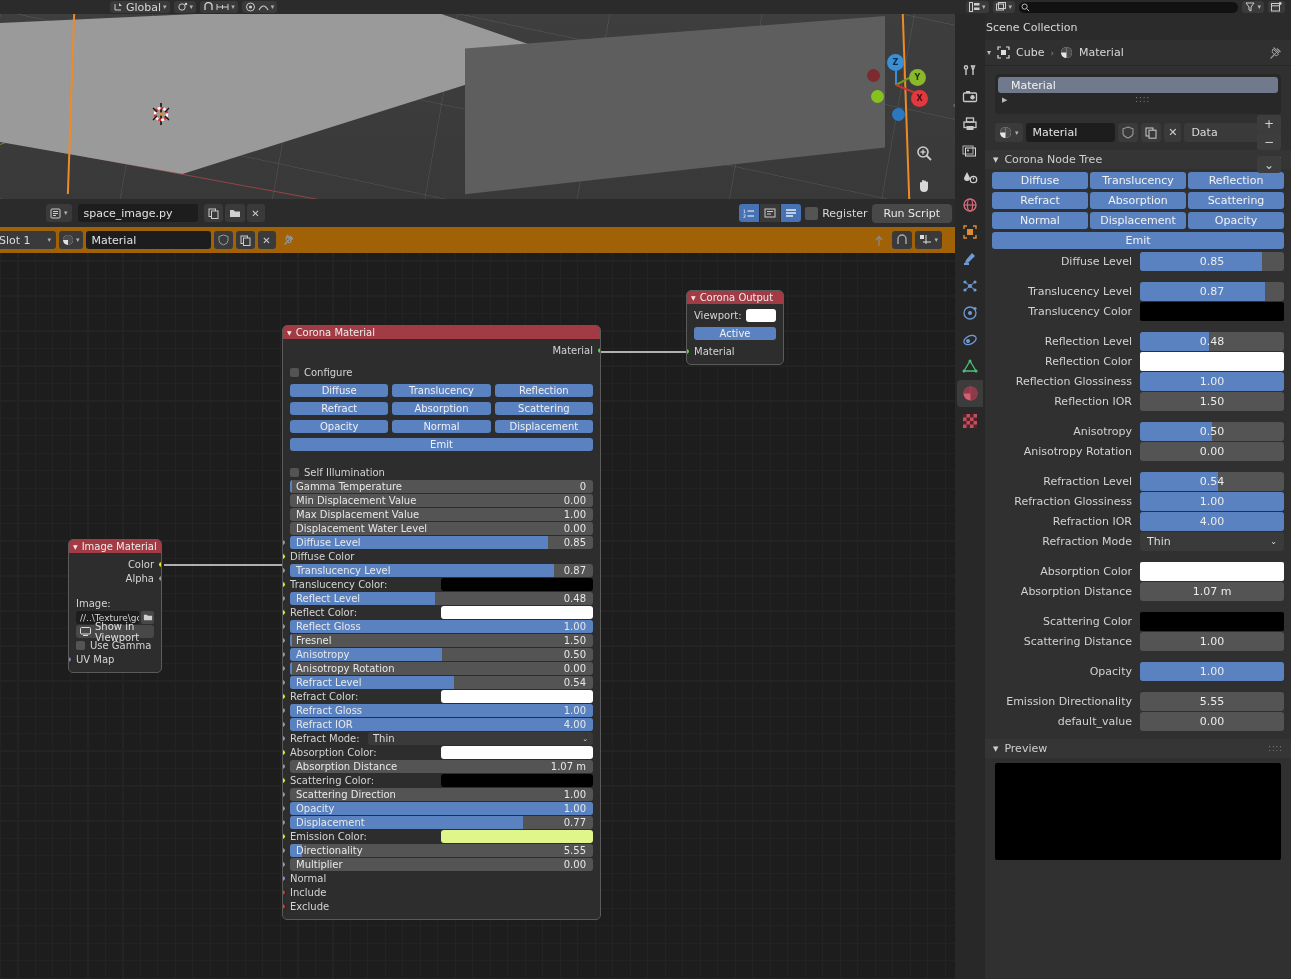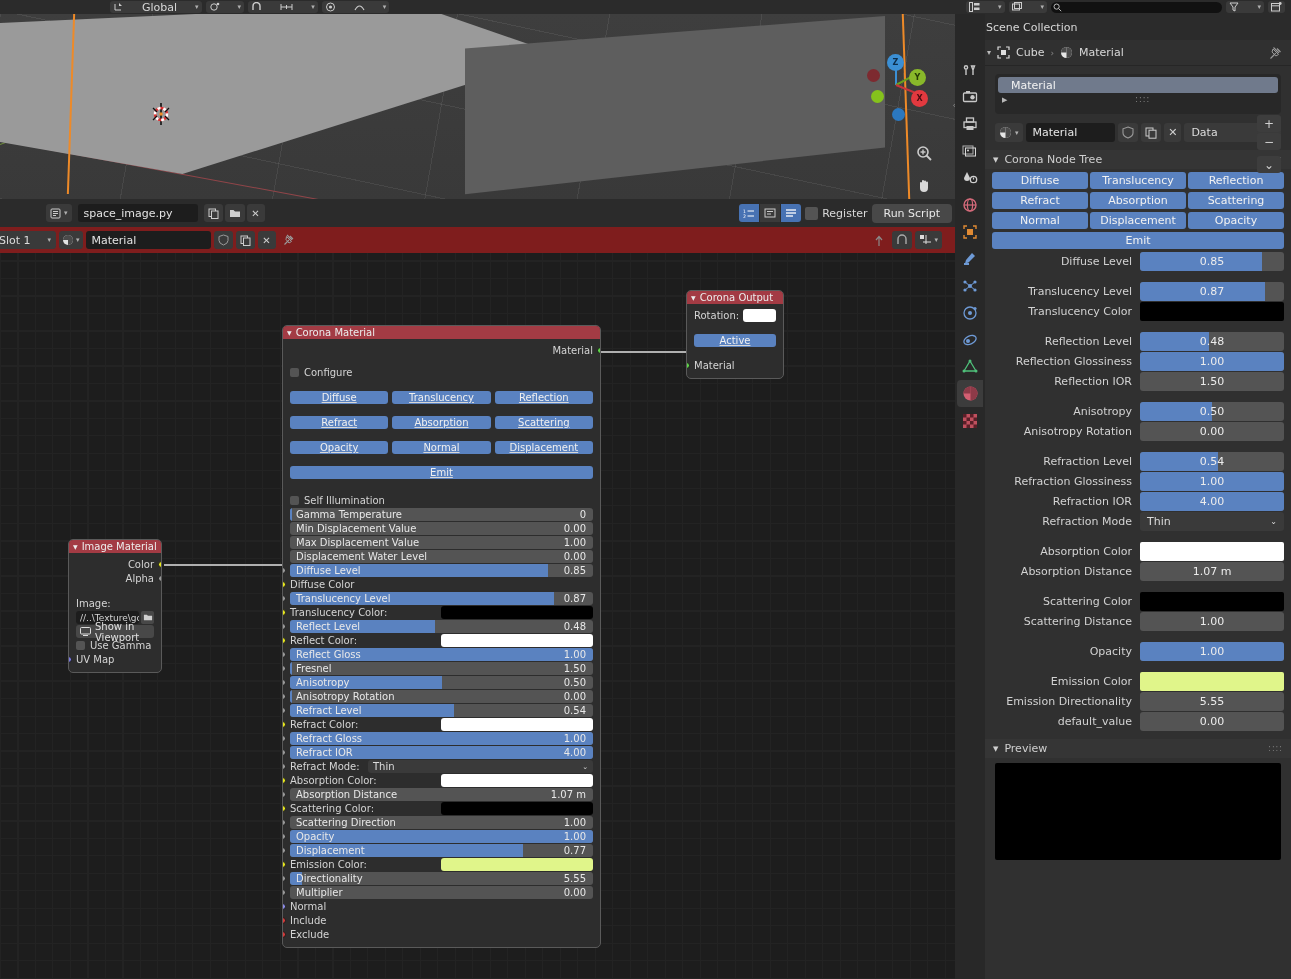--- a/index.html
+++ b/index.html
@@ -14,21 +14,21 @@
 
   
   #viewport-header {
     left:0; top:0; width:960px; height:14px;
     background:#2b2b2b; display:flex; align-items:center;
     overflow:hidden;
   }
   .hdr-grp {
     display:flex; align-items:center; height:12px;
     background:#3a3a3a; border-radius:3px; margin-right:4px;
-    padding:4px 3px; gap:18px;
+    padding:4px 3px; gap:2px;
   }
   .chev { font-size:7px; color:#b0b0b0; }
   .ico { display:inline-block; vertical-align:middle; }
 
   
   #viewport {
     left:0; top:14px; width:960px; height:185px;
     background:#3b3b3b; overflow:hidden;
   }
   #vp-ground {
@@ -106,21 +106,21 @@
   #register-cb { width:13px; height:13px; background:#545454; border-radius:2px; }
   #run-script {
     height:19px; background:#484848; border-radius:4px;
     display:flex; align-items:center; justify-content:center;
     padding:0 12px; color:#e8e8e8; font-size:11px;
   }
 
   
   #node-header {
     left:0; top:227px; width:960px; height:26px;
-    background:#7f1d1d; display:flex; align-items:center; gap:3px;
+    background:#a16207; display:flex; align-items:center; gap:3px;
     padding-left:4px;
   }
   #slot-select {
     height:18px; width:62px; background:#3a3a3a; border-radius:3px;
     display:flex; align-items:center; padding:0 5px;
     color:#dcdcdc; font-size:11px; justify-content:space-between;
     margin-left:-10px;
   }
   #mat-browse {
     height:18px; background:#3a3a3a; border-radius:3px;
@@ -163,21 +163,21 @@
   .sock.purple { background:#8e8ee8; } .sock.red { background:#d63b3b; }
 
   .lbl { font-size:10px; color:#d4d4d4; }
   .lbl-r { margin-left:auto; font-size:10px; color:#d4d4d4; }
 
   .btn {
     flex:1; height:13px; background:#5a82c0; border-radius:3px;
     display:flex; align-items:center; justify-content:center;
     color:#f0f0f0; font-size:10px;
   }
-  .btnrow { display:flex; gap:4px; margin:12px 7px;text-decoration:underline; }
+  .btnrow { display:flex; gap:4px; margin:5px 7px; }
 
   .cb { width:9px; height:9px; background:#545454; border-radius:2px; margin-right:5px;}
 
   .slider {
     position:relative; flex:1; height:13px; background:#545454;
     border-radius:3px; overflow:hidden; display:flex; align-items:center;
   }
   .slider .fill { position:absolute; left:0; top:0; bottom:0; background:#5a82c0; }
   .slider .stxt-l { position:relative; padding-left:6px; font-size:10px; color:#e8e8e8; }
   .slider .stxt-r { position:relative; margin-left:auto; padding-right:7px; font-size:10px; color:#e8e8e8; }
@@ -557,21 +557,21 @@
     </div>
   </div>
 
   <div class="node" style="left:686px; top:37px; width:98px;">
     <div class="node-hdr">
       <span class="tri">▼</span>
       <span>Corona Output</span>
     </div>
     <div class="node-body">
       <div class="row">
-        <span class="lbl">Rotation:</span>
+        <span class="lbl">Viewport:</span>
         <span class="colorfield" style="width:42px;margin-left:4px;background:#fff"></span>
       </div>
       <div class="btnrow">
         <span class="btn">Active</span>
       </div>
       <div class="row">
         <span class="sock green"></span>
         <span class="lbl">Material</span>
       </div>
     </div>
@@ -1111,20 +1111,24 @@
       </div>
       <div class="gap"></div>
       <div class="p-row">
         <div class="p-lbl">Reflection Level</div>
         <div class="p-val">
           <div class="pfill" style="width: 48%;"></div>
           <span>0.48</span>
         </div>
       </div>
       <div class="p-row">
+        <div class="p-lbl">Reflection Color</div>
+        <div class="p-color" style="background: rgb(255, 255, 255);"></div>
+      </div>
+      <div class="p-row">
         <div class="p-lbl">Reflection Glossiness</div>
         <div class="p-val">
           <div class="pfill" style="width: 100%;"></div>
           <span>1.00</span>
         </div>
       </div>
       <div class="p-row">
         <div class="p-lbl">Reflection IOR</div>
         <div class="p-val">
           <span>1.50</span>
@@ -1198,24 +1202,20 @@
       <div class="gap"></div>
       <div class="p-row">
         <div class="p-lbl">Opacity</div>
         <div class="p-val">
           <div class="pfill" style="width: 100%;"></div>
           <span>1.00</span>
         </div>
       </div>
       <div class="gap"></div>
       <div class="p-row">
-        <div class="p-lbl">Emission Color</div>
-        <div class="p-color" style="background: rgb(224, 245, 138);"></div>
-      </div>
-      <div class="p-row">
         <div class="p-lbl">Emission Directionality</div>
         <div class="p-val">
           <span>5.55</span>
         </div>
       </div>
       <div class="p-row">
         <div class="p-lbl">default_value</div>
         <div class="p-val">
           <span>0.00</span>
         </div>

